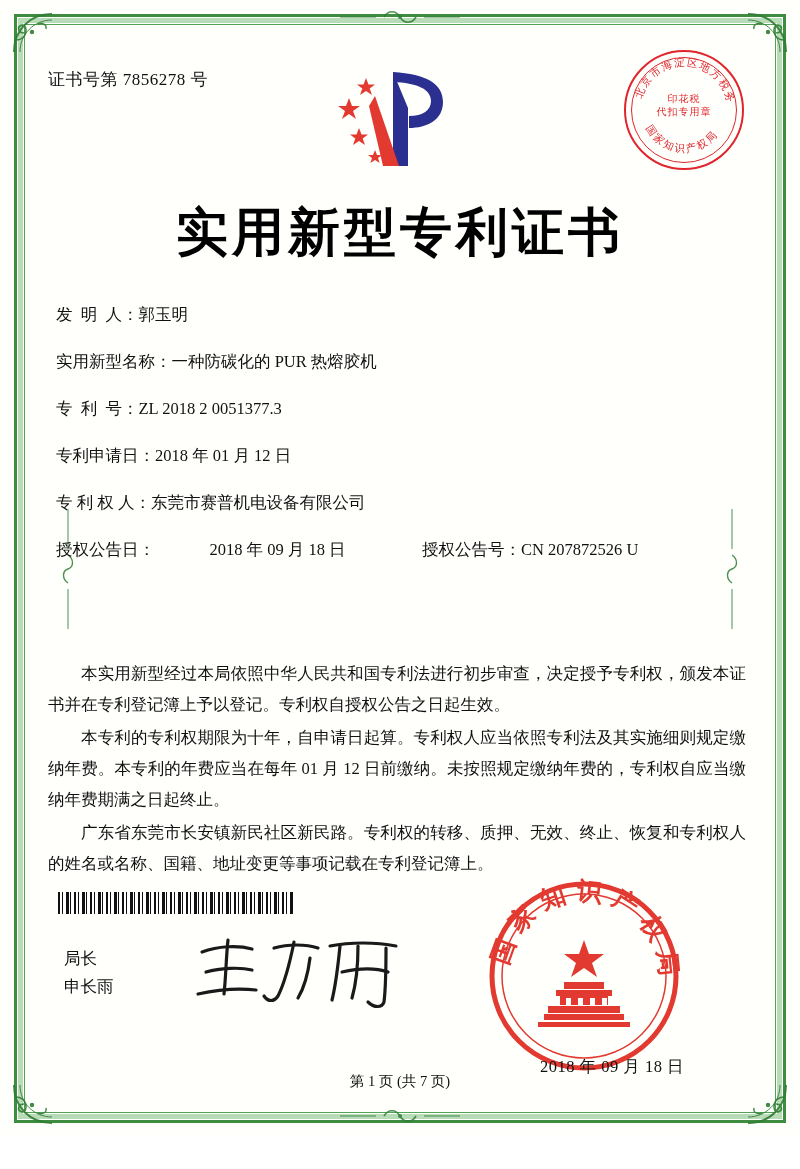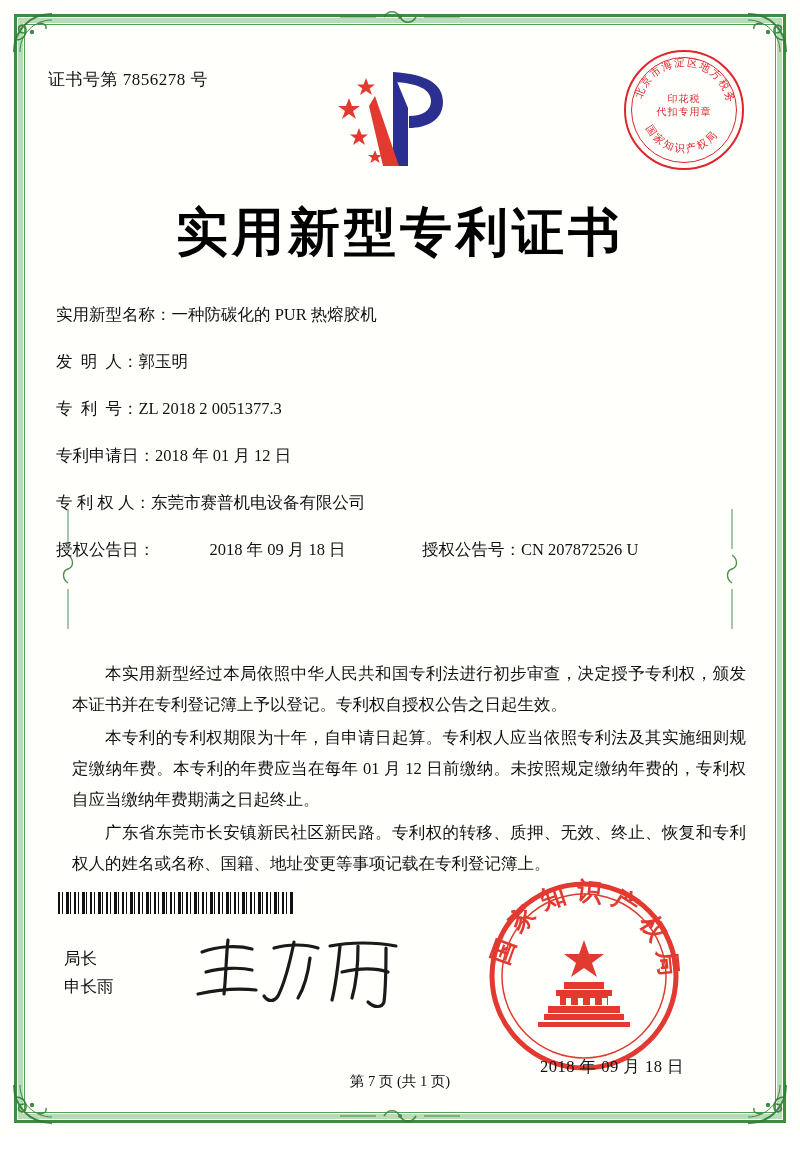--- a/index.html
+++ b/index.html
@@ -159,21 +159,21 @@
   }
   .col-right {
     flex: 1 1 auto;
     display: flex;
     padding-left: 22px;
   }
 
   .body-text {
     position: absolute;
     top: 618px;
-    left: 32px;
+    left: 8px;
     right: 14px;
     font-size: 16.5px;
     line-height: 31px;
     color: #111;
     text-align: justify;
   }
   .body-text p {
     margin: 0 0 2px 0;
     text-indent: 33px;
   }
@@ -352,27 +352,27 @@
         <div>印花税</div>
         <div>代扣专用章</div>
       </div>
     </div>
 
     <h1 class="title">实用新型专利证书</h1>
 
     <div class="fields">
 
       <div class="row">
+        <span class="label">发  明  人：</span>
+        <span class="value">郭玉明</span>
+      </div>
+
+      <div class="row">
         <span class="label">实用新型名称：</span>
         <span class="value">一种防碳化的 PUR 热熔胶机</span>
-      </div>
-
-      <div class="row">
-        <span class="label">发  明  人：</span>
-        <span class="value">郭玉明</span>
       </div>
 
       <div class="row">
         <span class="label">专  利  号：</span>
         <span class="value">ZL 2018 2 0051377.3</span>
       </div>
 
       <div class="row">
         <span class="label">专利申请日：</span>
         <span class="value">2018 年 01 月 12 日</span>
@@ -449,15 +449,15 @@
           <rect x="92" y="120" width="5" height="8" fill="#fff"></rect>
           <rect x="104" y="120" width="5" height="8" fill="#fff"></rect>
           <rect x="116" y="120" width="5" height="8" fill="#fff"></rect>
           <rect x="52" y="144" width="92" height="5"></rect>
         </g>
       </svg>
     </div>
 
     <div class="seal-date">2018 年 09 月 18 日</div>
 
-    <div class="page-no">第 7 页 (共 1 页)</div>
+    <div class="page-no">第 1 页 (共 7 页)</div>
   </div>
 </div>
 
 </body></html>

